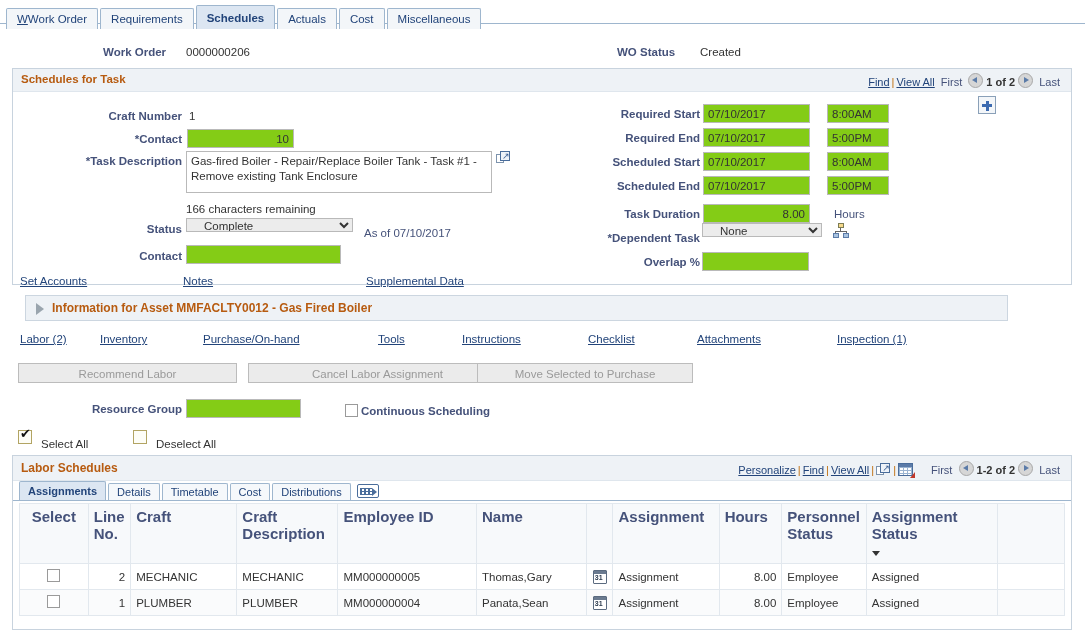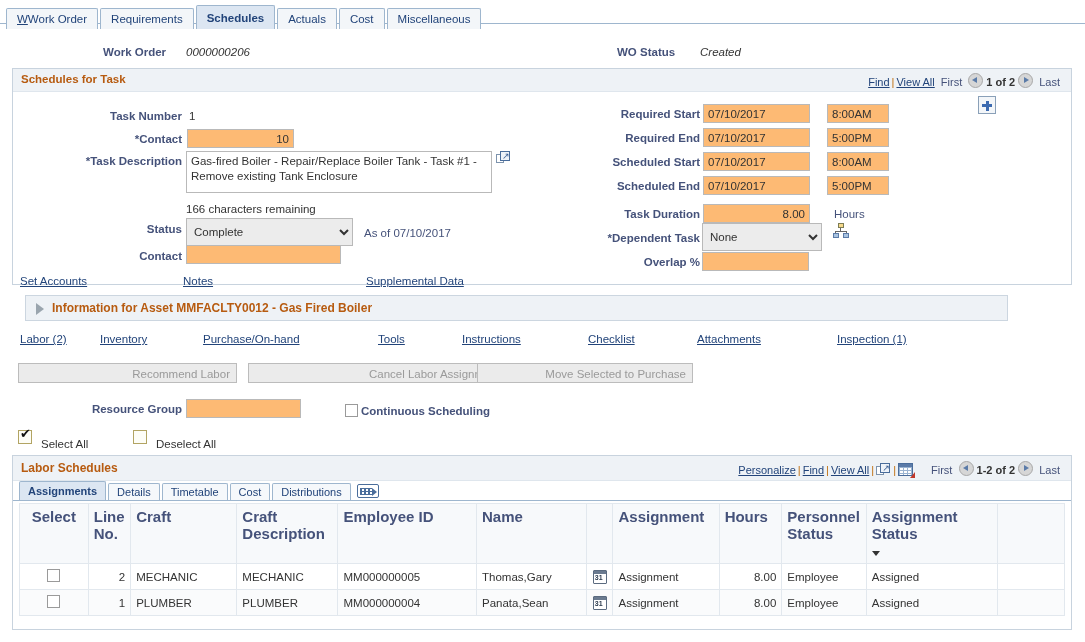--- a/index.html
+++ b/index.html
@@ -38,21 +38,21 @@
     white-space: nowrap;
     cursor: pointer;
   }
   .tab.active {
     background: #dce6f2;
     font-weight: bold;
     height: 24px; line-height: 24px;
   }
   .tab u { text-decoration: underline; }
   .lbl-bold { font-weight: bold; color: #45527a; font-size: 11.5px; }
-  .val-plain { color: #333; font-size: 11.5px; font-style: italic; }
+  .val-plain { color: #333; font-size: 11.5px; }
 
   .wo-label { position: absolute; left: 103px; top: 46px; }
   .wo-value { position: absolute; left: 186px; top: 46px; }
   .wos-label { position: absolute; left: 617px; top: 46px; }
   .wos-value { position: absolute; left: 700px; top: 46px; }
 
   
   .grp-sched {
     position: absolute; left: 12px; top: 68px;
     width: 1060px; height: 217px;
@@ -86,21 +86,21 @@
     border-top: 3.5px solid transparent; border-bottom: 3.5px solid transparent;
   }
   .arrbtn.left::after { border-right: 5px solid #5b7ba8; left: 3px; }
   .arrbtn.right::after { border-left: 5px solid #5b7ba8; left: 5px; }
 
   
   .flabel { position: absolute; font-weight: bold; color: #45527a; font-size: 11.5px; text-align: right; }
   .fstatic { position: absolute; color: #333; font-size: 11.5px; }
   .finput {
     position: absolute;
-    background: #fdba74;
+    background: #84cc16;
     border: 1px solid #b9b9b9;
     box-sizing: border-box;
     font-family: "Liberation Sans", sans-serif;
     font-size: 11.5px;
     color: #333;
     padding: 0 4px;
     height: 19px; line-height: 17px;
   }
   .finput.ralign { text-align: right; }
 
@@ -118,23 +118,23 @@
     line-height: 15px;
   }
 
   select.fsel {
     position: absolute;
     background: #ececec;
     border: 1px solid #b9b9b9;
     font-family: "Liberation Sans", sans-serif;
     font-size: 11.5px;
     color: #333;
-    height: 28px;
-    box-sizing: border-box;
-    padding-left: 3px;
+    height: 14px;
+    box-sizing: border-box;
+    padding-left: 13px;
   }
 
   .linkblue { color: #22447a; text-decoration: underline; font-size: 11.5px; cursor: pointer; }
 
   
   .icon-expand {
     position: absolute; width: 15px; height: 14px;
     cursor: pointer;
   }
   .icon-expand .bk {
@@ -194,21 +194,21 @@
   .linkrow a { position: absolute; color: #22447a; text-decoration: underline; font-size: 11.5px; cursor: pointer; white-space: nowrap;}
 
   
   .btn-disabled {
     position: absolute;
     height: 20px; line-height: 18px;
     background: #ebebeb;
     border: 1px solid #bcbcbc;
     color: #9a9a9a;
     font-size: 11.5px;
-    text-align: right;
+    text-align: center;
     box-sizing: border-box;
     cursor: default;
     font-family: "Liberation Sans", sans-serif;
   }
 
   
   .cb {
     position: absolute; width: 13px; height: 13px;
     border: 1px solid #9a9a9a; background: #fff; box-sizing: border-box; cursor: pointer;
   }
@@ -344,21 +344,21 @@
         <a>Find</a><span class="sep">|</span><a>View All</a>
         <span class="first">First</span>
         <span class="arrbtn left"></span>
         <span class="cnt">1 of 2</span>
         <span class="arrbtn right"></span>
         <span class="last">Last</span>
       </div>
     </div>
   </div>
 
-  <div class="flabel" style="left:40px; top:110px; width:142px;">Task Number</div>
+  <div class="flabel" style="left:40px; top:110px; width:142px;">Craft Number</div>
   <div class="fstatic" style="left:189px; top:110px;">1</div>
 
   <div class="flabel" style="left:40px; top:133px; width:142px;">*Contact</div>
   <input class="finput ralign" style="left: 187px; top: 129px; width: 107px;" value="10">
 
   <div class="flabel" style="left:32px; top:155px; width:150px;">*Task Description</div>
   <textarea class="ftext" style="left: 186px; top: 151px; width: 306px; height: 42px;">Gas-fired Boiler - Repair/Replace Boiler Tank - Task #1 - Remove existing Tank Enclosure</textarea>
   <div class="icon-expand" style="left:496px; top:151px;">
     <div class="bk"></div>
       <div class="fr"></div>

